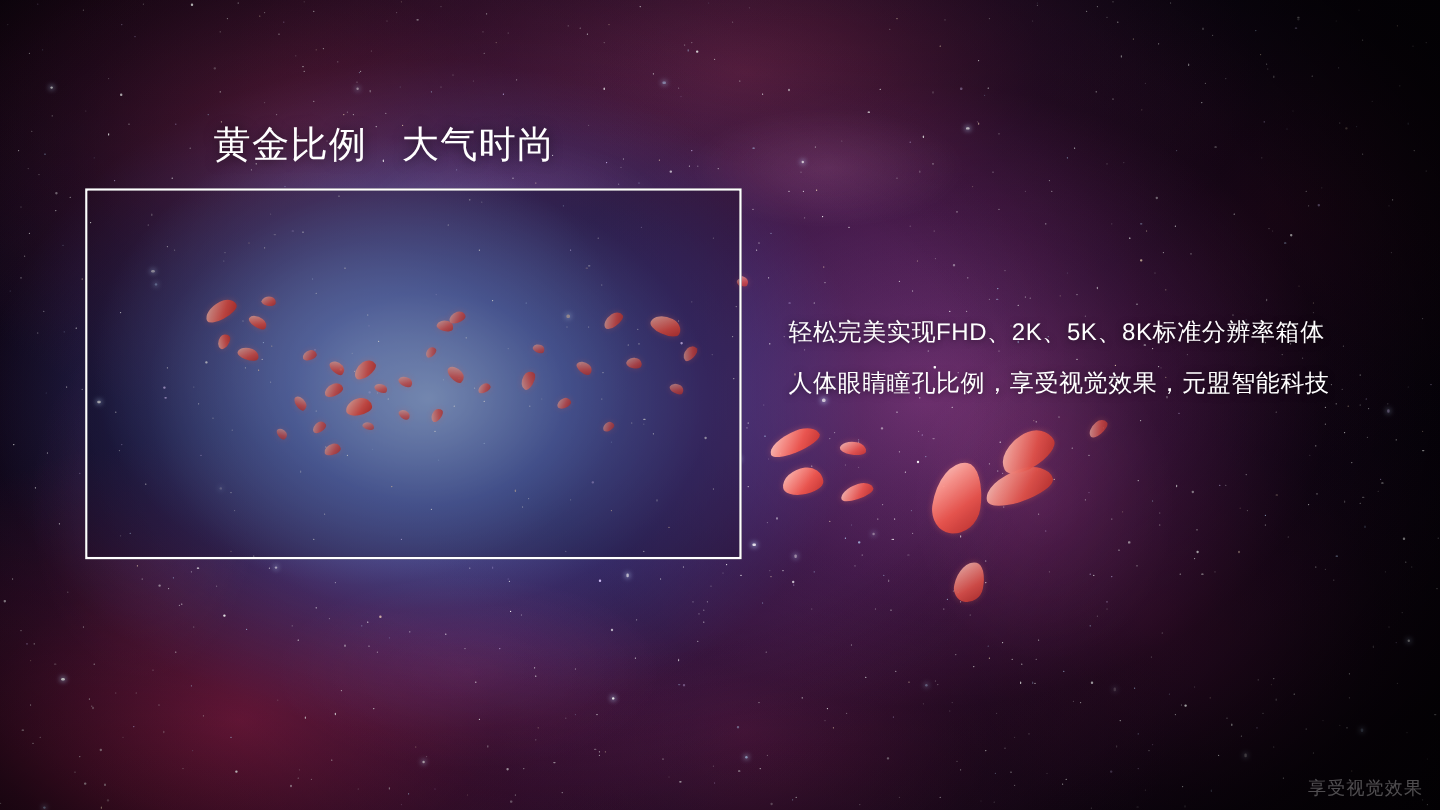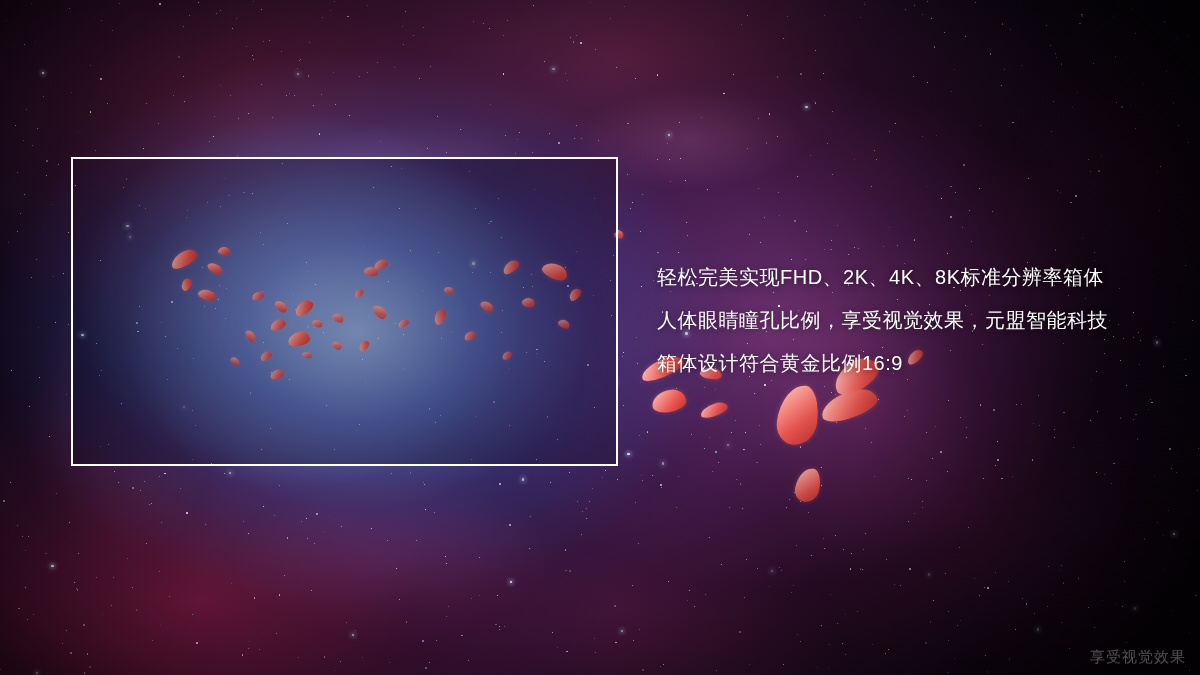--- a/index.html
+++ b/index.html
@@ -1159,20 +1159,21 @@
       <div class="petal" style="left:778.0px;top:385.0px;width:40.0px;height:60.0px;transform:rotate(8deg);opacity:0.95"></div>
       <div class="petal" style="left:820.0px;top:392.0px;width:58.0px;height:26.0px;transform:rotate(-18deg);opacity:0.95"></div>
       <div class="petal" style="left:832.0px;top:362.0px;width:48.0px;height:28.0px;transform:rotate(-30deg);opacity:0.95"></div>
       <div class="petal" style="left:796.0px;top:468.0px;width:24.0px;height:34.0px;transform:rotate(12deg);opacity:0.9"></div>
       <div class="petal" style="left:906.0px;top:352.0px;width:18.0px;height:10.0px;transform:rotate(-40deg);opacity:0.8"></div>
       <div class="petal" style="left:372.0px;top:258.0px;width:14.0px;height:9.0px;transform:rotate(-18deg);opacity:0.8"></div>
       <div class="petal" style="left:612.0px;top:230.0px;width:12.0px;height:8.0px;transform:rotate(32deg);opacity:0.72"></div>
     </div>
   <div class="bg-layer" id="nebula-vignette"></div>
 
+  <div id="title">黄金比例   大气时尚</div>
 
   <div id="display-frame">
     <div class="frame-inner">
       <div id="frame-nebula">
         <div class="bg-layer" id="frame-nebula-base" style="background: radial-gradient(520px 400px at 355px 330px, rgba(150, 175, 225, 0.95) 0%, rgba(95, 120, 200, 0.75) 22%, rgba(60, 70, 150, 0.45) 45%, rgba(30, 30, 80, 0.15) 70%, rgba(0, 0, 0, 0) 100%) 0% 0% / auto repeat scroll padding-box border-box, radial-gradient(300px 250px at 300px 300px, rgba(205, 220, 245, 0.75) 0%, rgba(150, 170, 220, 0.35) 40%, rgba(0, 0, 0, 0) 75%) 0% 0% / auto repeat scroll padding-box border-box, radial-gradient(470px 360px at 770px 330px, rgba(170, 70, 150, 0.62) 0%, rgba(120, 40, 110, 0.38) 42%, rgba(40, 10, 45, 0.12) 72%, rgba(0, 0, 0, 0) 100%) 0% 0% / auto repeat scroll padding-box border-box, radial-gradient(420px 300px at 250px 120px, rgba(165, 40, 70, 0.55) 0%, rgba(110, 25, 55, 0.3) 45%, rgba(0, 0, 0, 0) 80%) 0% 0% / auto repeat scroll padding-box border-box, radial-gradient(520px 280px at 620px 60px, rgba(180, 55, 90, 0.5) 0%, rgba(110, 30, 65, 0.26) 48%, rgba(0, 0, 0, 0) 82%) 0% 0% / auto repeat scroll padding-box border-box, radial-gradient(470px 300px at 200px 600px, rgba(200, 35, 80, 0.62) 0%, rgba(130, 20, 55, 0.32) 45%, rgba(0, 0, 0, 0) 80%) 0% 0% / auto repeat scroll padding-box border-box, radial-gradient(430px 280px at 620px 610px, rgba(150, 35, 85, 0.46) 0%, rgba(90, 20, 55, 0.22) 48%, rgba(0, 0, 0, 0) 82%) 0% 0% / auto repeat scroll padding-box border-box, radial-gradient(380px 330px at 960px 520px, rgba(110, 25, 70, 0.4) 0%, rgba(60, 12, 40, 0.18) 50%, rgba(0, 0, 0, 0) 85%) 0% 0% / auto repeat scroll padding-box border-box, radial-gradient(300px 260px at 1060px 180px, rgba(70, 12, 35, 0.35) 0%, rgba(0, 0, 0, 0) 80%) 0% 0% / auto repeat scroll padding-box border-box, radial-gradient(900px 600px at 560px 340px, rgba(45, 35, 95, 0.5) 0%, rgba(15, 8, 35, 0.25) 55%, rgba(0, 0, 0, 0) 100%) 0% 0% / auto repeat scroll padding-box border-box, linear-gradient(105deg, rgb(16, 5, 18) 0%, rgb(26, 10, 32) 22%, rgb(36, 16, 56) 45%, rgb(21, 10, 32) 68%, rgb(10, 4, 16) 84%, rgb(5, 1, 8) 100%) 0% 0% / auto repeat scroll padding-box border-box rgba(0, 0, 0, 0);"></div>
         <div class="bg-layer" id="frame-stars">
             <div class="star" style="left:470.0px;top:270.2px;width:0.8px;height:0.8px;opacity:0.56;background:#ffffff"></div>
             <div class="star" style="left:610.5px;top:253.1px;width:0.8px;height:0.8px;opacity:0.65;background:#ffffff"></div>
             <div class="star" style="left:487.9px;top:270.0px;width:1.2px;height:1.2px;opacity:0.57;background:#ffffff"></div>
             <div class="star" style="left:261.3px;top:241.7px;width:0.8px;height:0.8px;opacity:0.61;background:#ffffff"></div>
@@ -1340,20 +1341,19 @@
             <div class="petal" style="left:556.0px;top:318.0px;width:12.0px;height:8.0px;transform:rotate(30deg);opacity:0.76"></div>
             <div class="petal" style="left:500.0px;top:350.0px;width:10.0px;height:7.0px;transform:rotate(-25deg);opacity:0.72"></div>
             <div class="petal" style="left:372.0px;top:258.0px;width:14.0px;height:9.0px;transform:rotate(-18deg);opacity:0.8"></div>
             <div class="petal" style="left:612.0px;top:230.0px;width:12.0px;height:8.0px;transform:rotate(32deg);opacity:0.72"></div>
           </div>
       </div>
     </div>
   </div>
 
   <div id="body-text">
-    <div class="line">轻松完美实现FHD、2K、4K、8K标准分辨率箱体</div>
+    <div class="line">轻松完美实现FHD、2K、5K、8K标准分辨率箱体</div>
     <div class="line">人体眼睛瞳孔比例，享受视觉效果，元盟智能科技</div>
-    <div class="line">箱体设计符合黄金比例16:9</div>
   </div>
 
   <div id="watermark">享受视觉效果</div>
 
 </div>
 
 </body></html>

